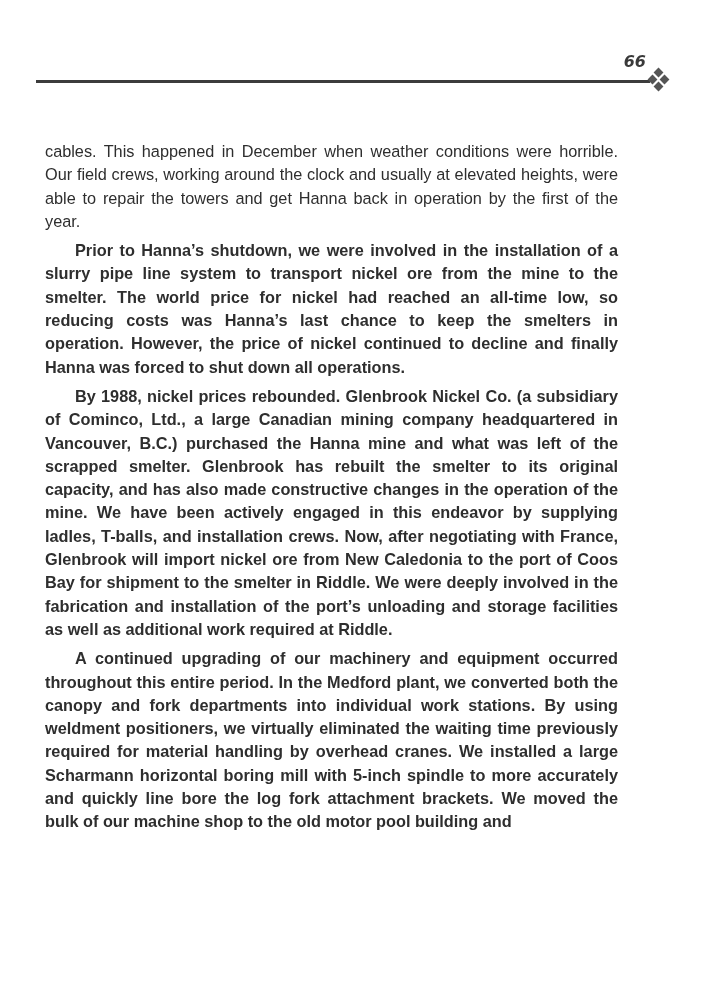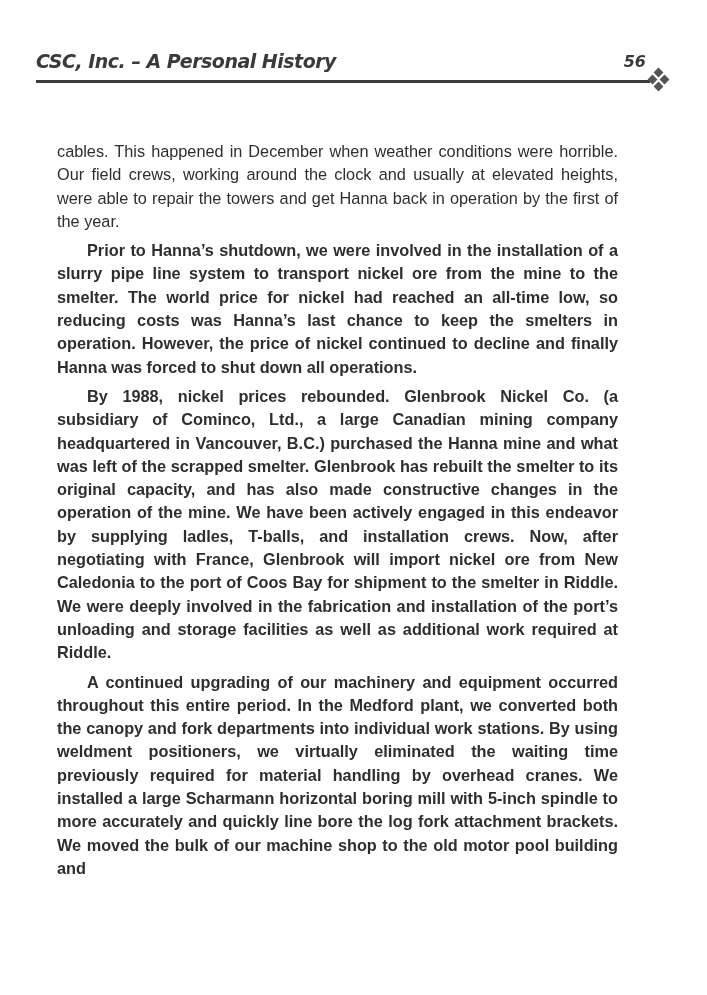--- a/index.html
+++ b/index.html
@@ -38,29 +38,28 @@
       position: absolute; width: 7px; height: 7px; background: #555;
       transform: rotate(45deg);
     }
     .body-text {
       position: absolute; left: 44px; top: 140px; width: 574px;
       font-family: "Liberation Sans", sans-serif;
       font-size: 16.3px; line-height: 23.3px;
       text-align: justify;
       color: #2e2e2e;
     }
-    .body-text p { margin: 0 0 6px 13px; }
+    .body-text p { margin: 0 0 6px 1px; }
     .body-text p.indent { text-indent: 30px; font-weight: bold; }
   </style>
 </head>
 <body>
 
 <div class="header">
-  <span class="running-title">CSC, Inc. – A Personal History</span>
-  <span class="page-number">56</span>
+  <span class="page-number">66</span>
 </div>
 <div class="header-rule"></div>
 <div class="diamonds">
   <span style="left:9px;top:1px;"></span>
   <span style="left:3px;top:8px;"></span>
   <span style="left:15px;top:8px;"></span>
   <span style="left:9px;top:15px;"></span>
 </div>
 
 <div class="body-text">

